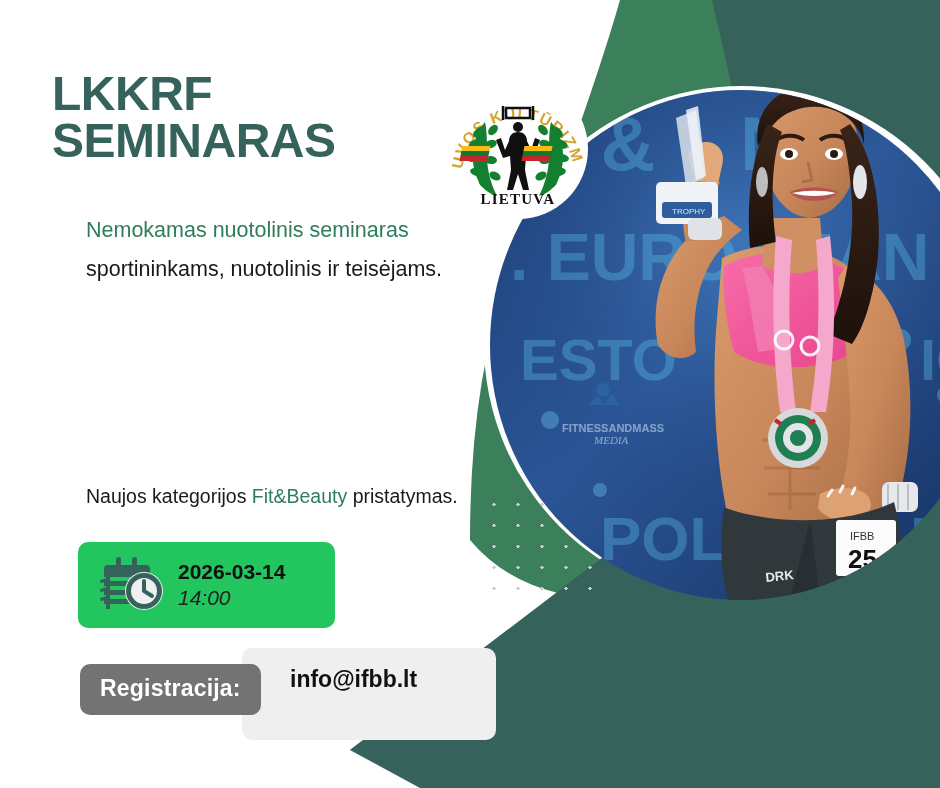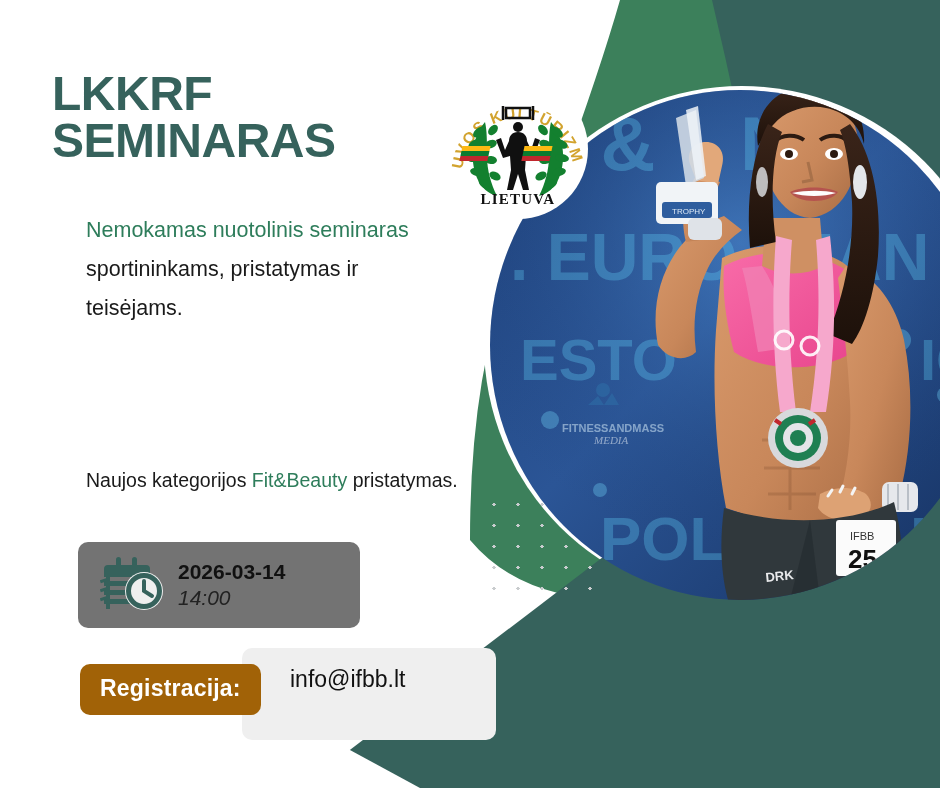--- a/index.html
+++ b/index.html
@@ -32,47 +32,47 @@
     font-size:48px;line-height:0.98;font-weight:bold;letter-spacing:-0.5px;
     color:#36625c;
   }
   .headline .l2{display:block;}
 
   .para{
     position:absolute;color:#1a1a1a;
   }
   .p1{left:86px;top:189px;width:370px;font-size:21.5px;line-height:1.82;}
   .p2{left:86px;top:330px;width:400px;font-size:19.5px;line-height:1.82;}
-  .p3{left:86px;top:443px;width:400px;font-size:19.5px;line-height:1.82;}
+  .p3{left:86px;top:459px;width:400px;font-size:19.5px;line-height:1.82;}
   .accent{color:#2e7d5b;font-weight:normal;}
 
   
   .date-card{
-    position:absolute;left:78px;top:542px;width:282px;height:86px;
-    background:#737373;border-radius:10px;display:flex;align-items:center;
+    position:absolute;left:78px;top:542px;width:257px;height:86px;
+    background:#22c55e;border-radius:10px;display:flex;align-items:center;
   }
   .date-icon{width:66px;height:56px;margin-left:22px;flex:0 0 auto;}
   .date-icon svg{display:block;width:100%;height:100%;}
   .date-text{margin-left:12px;line-height:1.25;}
   .date-val{font-size:21px;font-weight:bold;color:#111;}
   .time-val{font-size:21px;color:#222;font-style:italic;}
 
   
   .reg-pill{
     position:absolute;left:80px;top:664px;padding:11px 20px 13px 20px;
-    background:#a16207;border-radius:10px;color:#fff;
+    background:#737373;border-radius:10px;color:#fff;
     font-size:23px;font-weight:bold;letter-spacing:0.2px;z-index:4;
   }
   .contact-card{
     position:absolute;left:242px;top:648px;width:254px;height:92px;
     background:#efefef;border-radius:10px;z-index:3;
   }
   .contact-lines{
     position:absolute;left:290px;top:664px;width:230px;z-index:5;
-    font-size:23px;font-weight:normal;color:#111;line-height:1.38;
+    font-size:23px;font-weight:bold;color:#111;line-height:1.38;
   }
 
   
   .logo-badge{position:absolute;left:447px;top:78px;width:142px;height:142px;z-index:6;}
   .logo-badge svg{display:block;width:100%;height:100%;}
 </style>
 </head>
 <body>
 
 <div id="poster">
@@ -328,21 +328,21 @@
       <text x="71" y="126" text-anchor="middle" font-size="15" font-weight="bold" fill="#101010" font-family="'Liberation Serif',serif" letter-spacing="1.2">LIETUVA</text>
     </svg>
   </div>
 
   <h1 class="headline">
     <span>LKKRF</span>
     <span class="l2">SEMINARAS</span>
   </h1>
 
   <p class="para p1">
-    <span class="accent">Nemokamas nuotolinis seminaras</span><span> sportininkams, pristatymas ir teisėjams.</span>
+    <span class="accent">Nemokamas nuotolinis seminaras</span><span> sportininkams, nuotolinis ir teisėjams.</span>
   </p>
 
 
   <p class="para p3">
     <span>Naujos kategorijos </span><span class="accent">Fit&amp;Beauty</span><span> pristatymas.</span>
   </p>
 
   <div class="date-card">
     <div class="date-icon">
       <svg viewBox="0 0 66 56" xmlns="http://www.w3.org/2000/svg">

